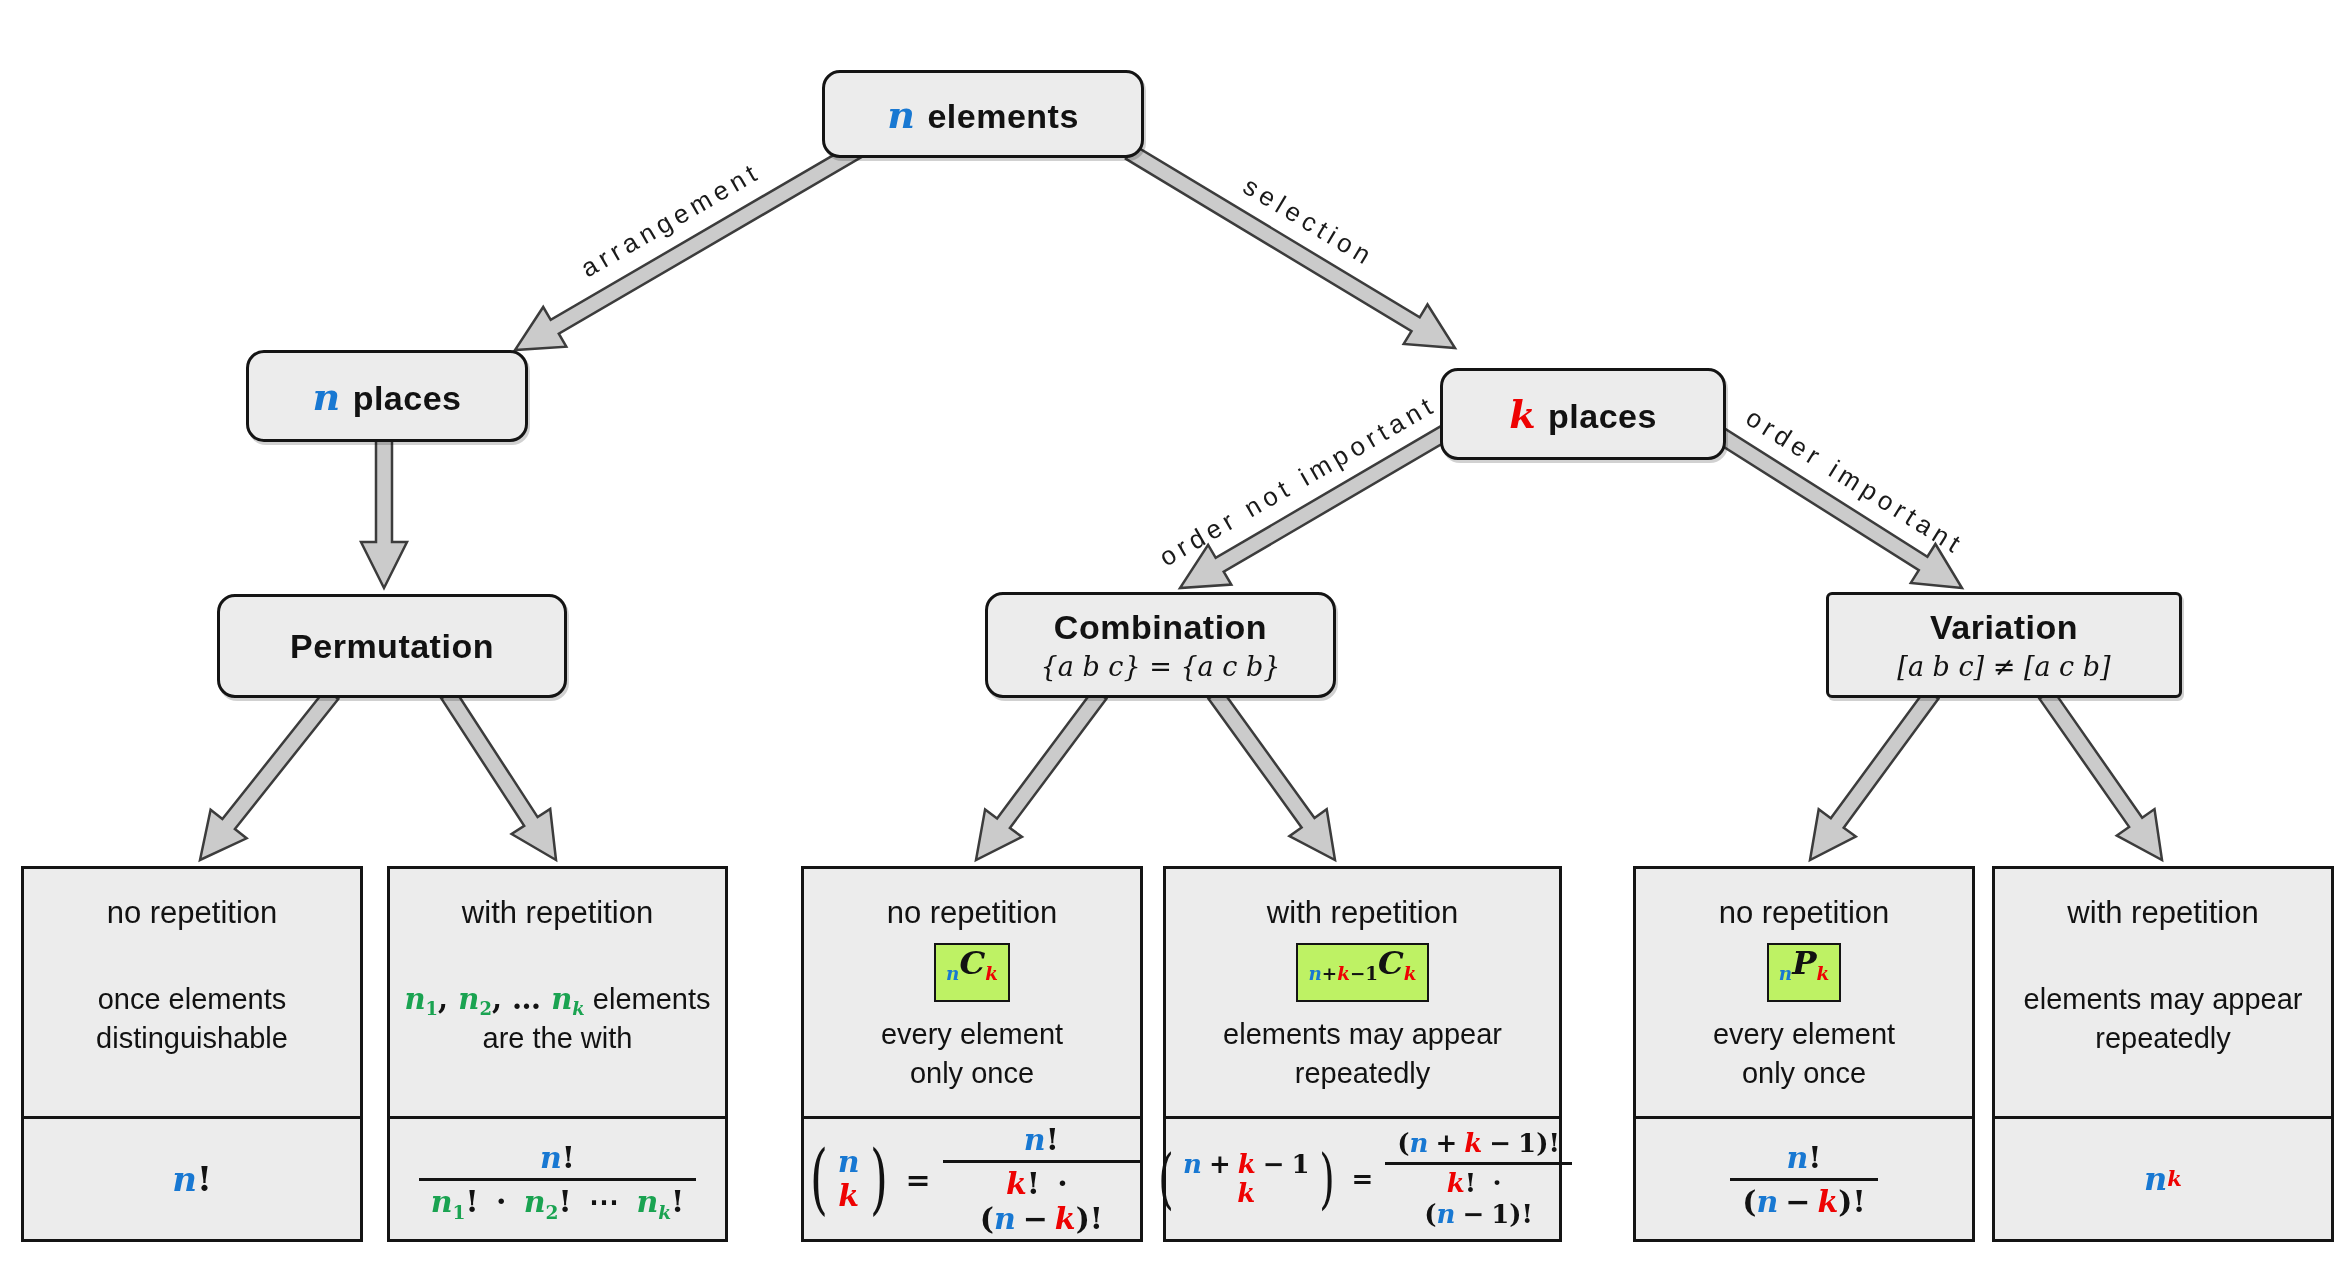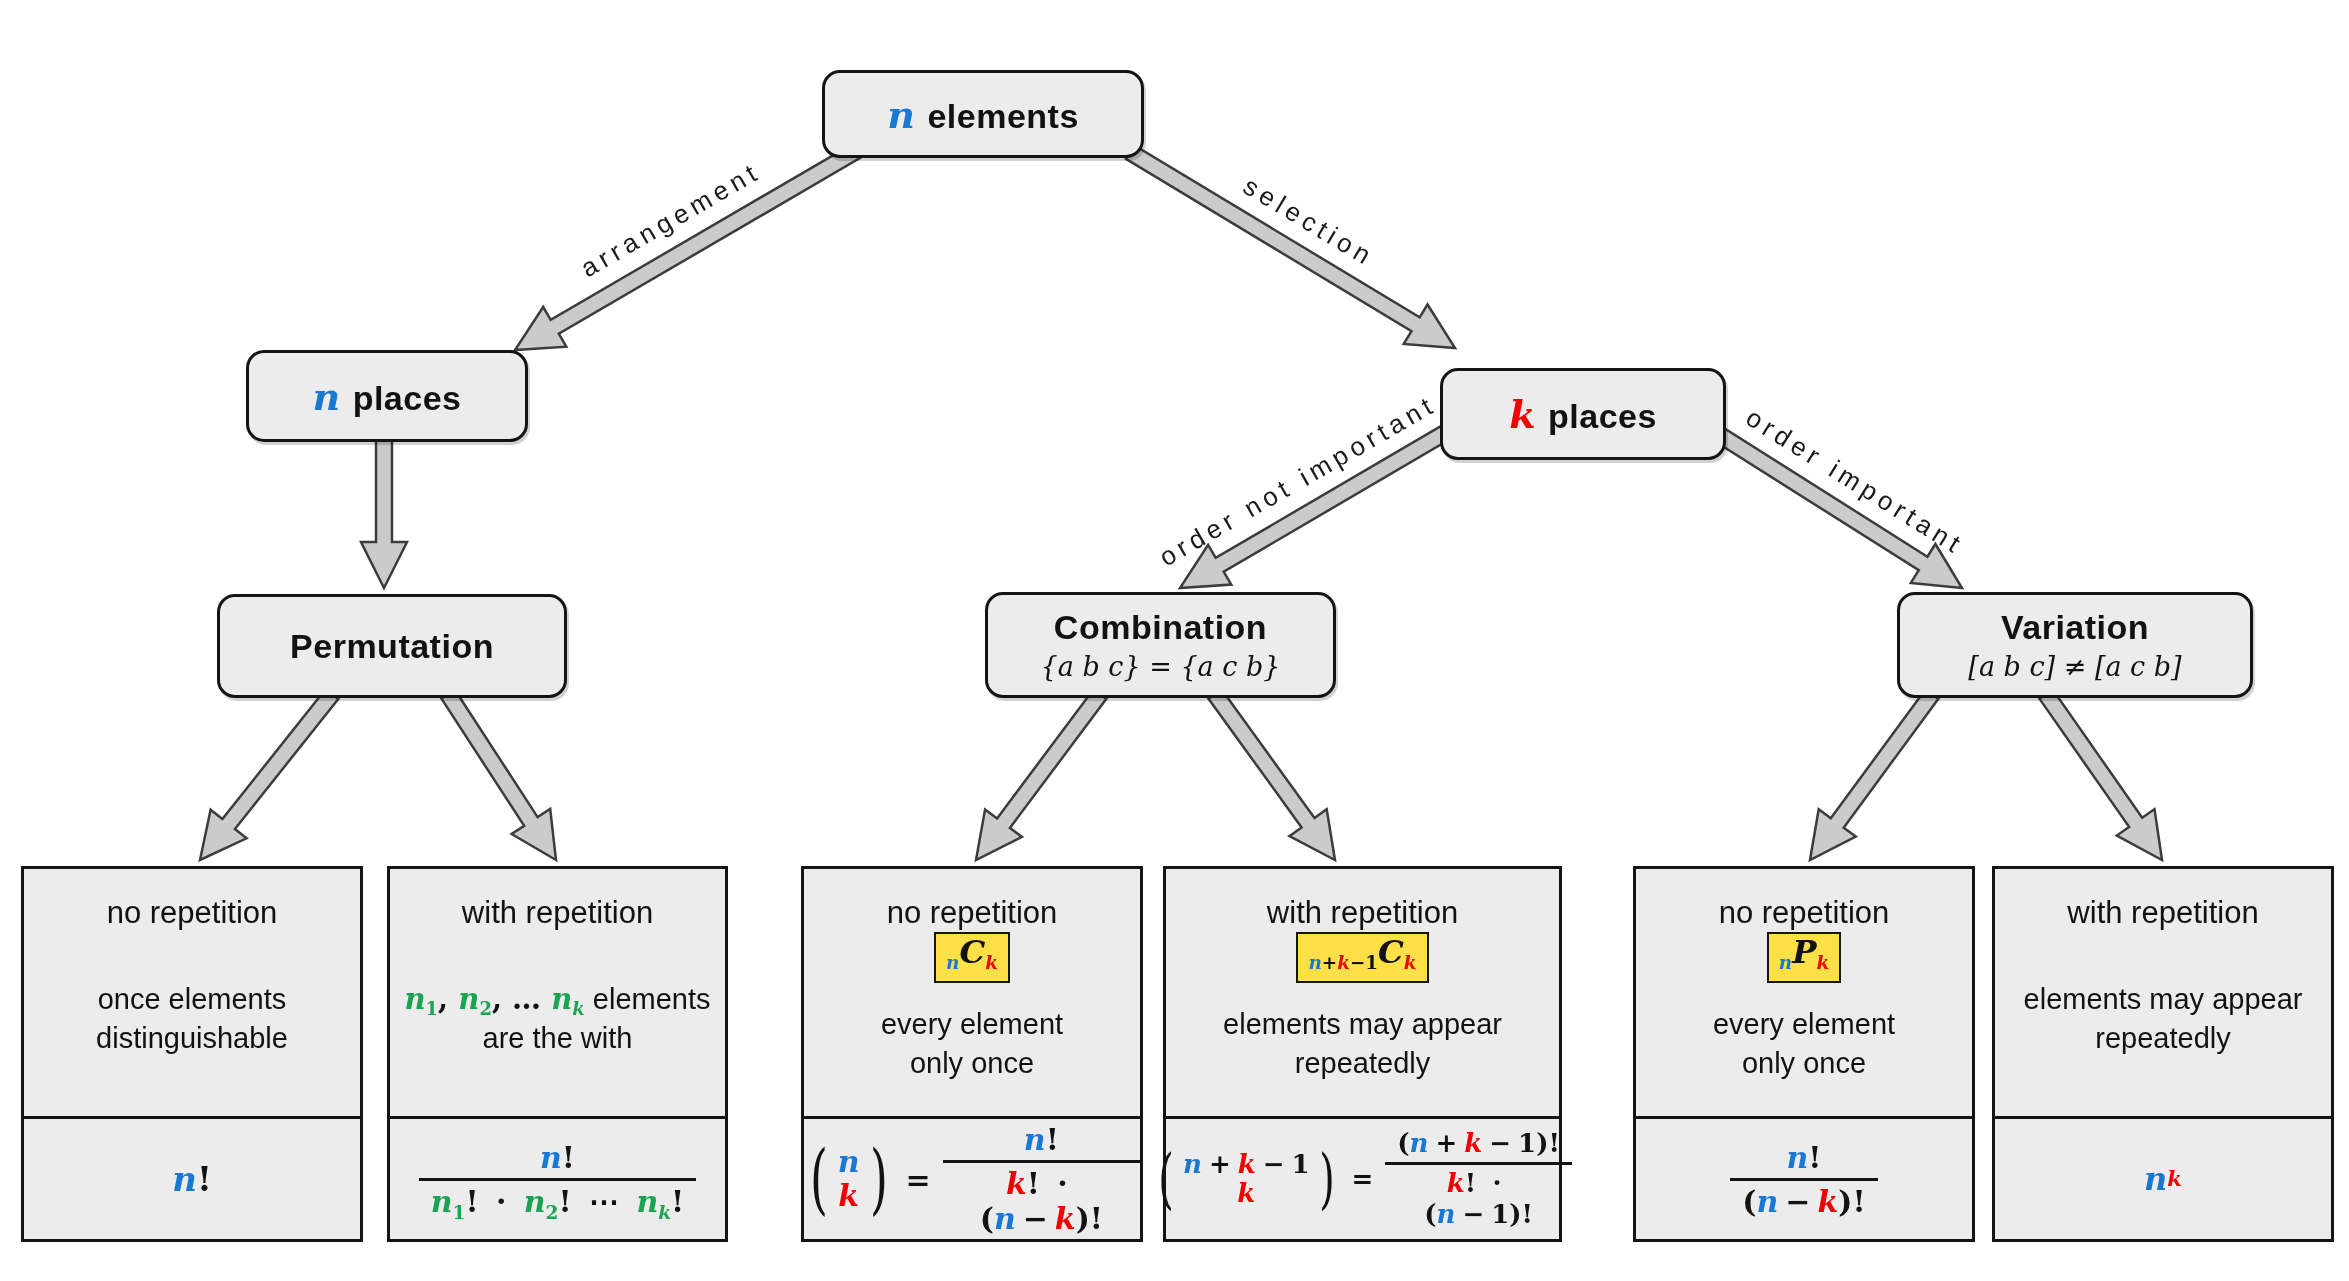--- a/index.html
+++ b/index.html
@@ -36,22 +36,22 @@
 
   
   .leaf{
     position:absolute;top:866px;height:376px;z-index:2;background:#ececec;
     border:3px solid #141414;box-sizing:border-box;display:flex;flex-direction:column;
     text-align:center;
   }
   .leaf-top{height:247px;display:flex;flex-direction:column;align-items:center;padding-top:26px;box-sizing:border-box;}
   .leaf-title{font-weight:normal;font-size:31px;}
   .badge{
-    margin-top:1px;border:2.5px solid #141414;background:#fde047;
-    padding:1px 10px 10px;font-size:27px;line-height:1.1;
+    margin-top:12px;border:2.5px solid #141414;background:#bef264;
+    padding:1px 10px 18px;font-size:27px;line-height:1.1;
   }
   .badge .cap{font-size:1.2em;}
   .badge sub{font-size:0.68em;vertical-align:-0.35em;line-height:0;}
   .leaf-desc{flex:1;display:flex;flex-direction:column;justify-content:center;font-size:29px;line-height:1.34;padding-bottom:10px;}
   .leaf-formula{
     border-top:3px solid #141414;flex:1;display:flex;align-items:center;
     justify-content:center;font-size:30px;
   }
   .frac{display:inline-flex;flex-direction:column;align-items:center;vertical-align:middle;}
   .frac .num{padding:0 12px 3px;}
@@ -103,21 +103,21 @@
     <div class="node-title"><span class="m red tvar">k</span><span class="sp">places</span></div>
   </div>
 
   <div class="node" style="left:985px;top:592px;width:345px;height:100px;">
     <div class="node-title">Combination</div>
     <div class="node-sub">{a b c} = {a c b}</div>
   </div>
   <div class="node" style="left:217px;top:594px;width:344px;height:98px;">
     <div class="node-title">Permutation</div>
   </div>
-  <div class="node" style="left:1897px;top:592px;width:350px;height:100px;">
+  <div class="node" style="left:1826px;top:592px;width:350px;height:100px;border-radius:6px;">
     <div class="node-title">Variation</div>
     <div class="node-sub">[a b c] ≠ [a c b]</div>
   </div>
 
   <div class="leaf" style="left:21px;width:342px;">
     <div class="leaf-top">
       <div class="leaf-title">no repetition</div>
       <div class="leaf-desc">
         <span>once elements</span>
         <span>distinguishable</span>

